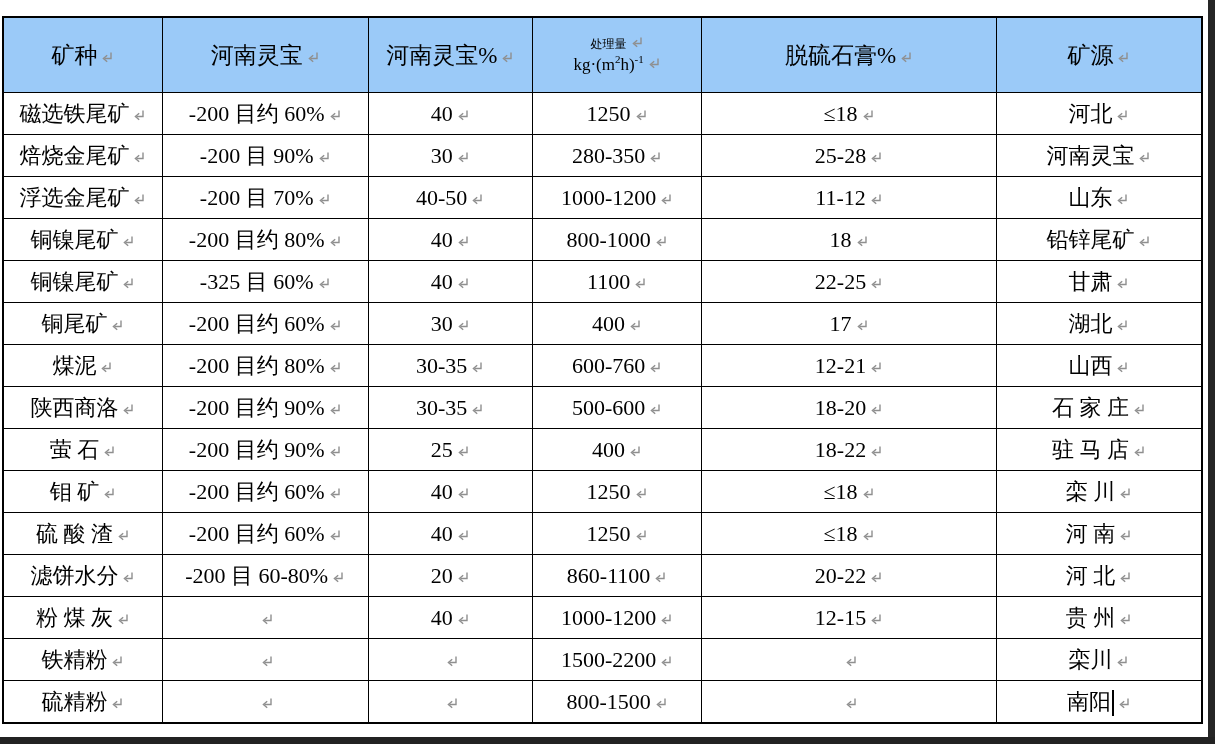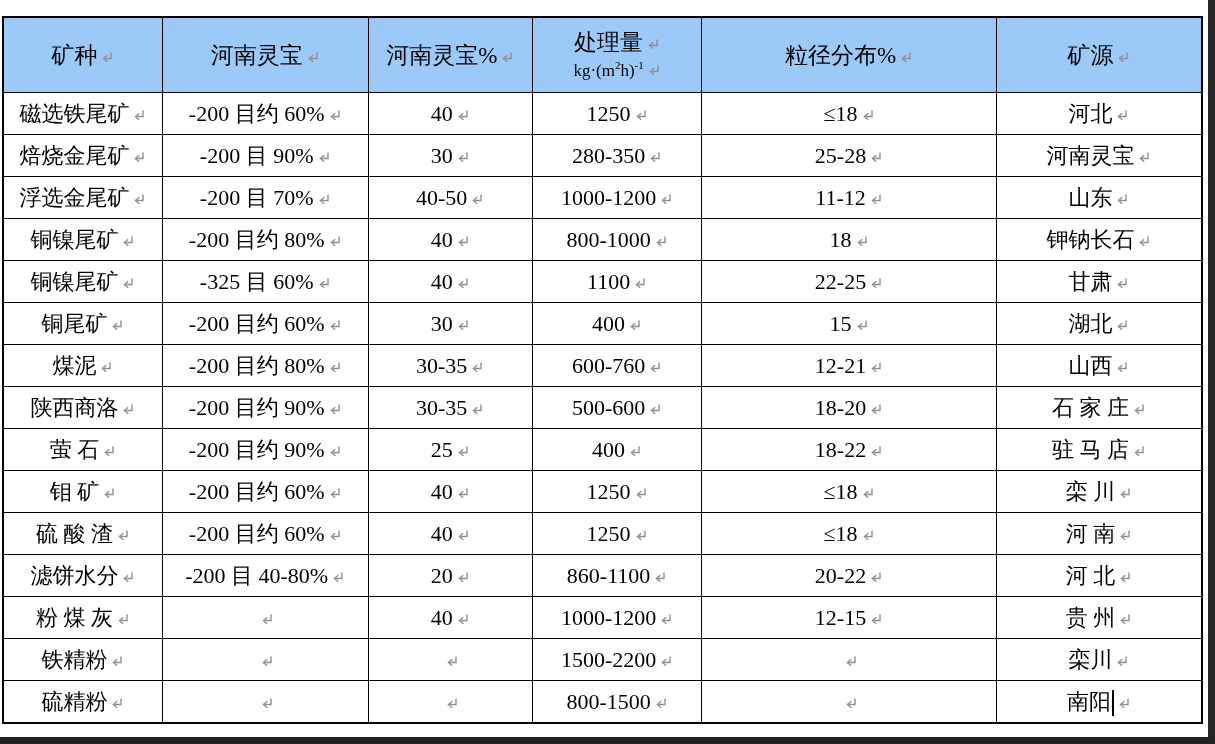--- a/index.html
+++ b/index.html
@@ -9,21 +9,21 @@
     font-family:"Liberation Serif","DejaVu Serif",serif;
     color:#000;
   }
   .table-wrap{position:absolute;top:16px;left:2px;width:1203px}
   table{border-collapse:collapse;table-layout:fixed;width:1201px;border:2px solid #000}
   th,td{border:1px solid #000;text-align:center;vertical-align:middle;padding:0 2px;overflow:hidden}
   thead th{background:#9BCAF8;font-weight:normal;font-size:23px;height:74px}
   tbody td{font-size:22px;height:41px}
   .col-ore{width:158px}.col-size{width:204px}.col-conc{width:163px}
   .col-cap{width:168px}.col-moist{width:292px}.col-src{width:204px}
-  .cap-head-line1{font-size:23px;line-height:1.35}
+  .cap-head-line1{font-size:12px;line-height:1.35}
   .cap-head-line2{font-size:17px;line-height:1.35}
   sup{font-size:11px}
   .mark{display:inline-block;margin-left:3px;vertical-align:baseline;transform:translateY(1px)}
   .mark svg{display:inline-block}
   .dblu{border-bottom:3px double #2D66C8;padding-bottom:14px}
   .caret{display:inline-block;width:2px;height:26px;background:#000;vertical-align:middle;margin-left:1px}
   .edge-right{position:absolute;top:0;right:0;width:7px;height:744px;background:#262626}
   .edge-bottom{position:absolute;left:0;bottom:0;width:1215px;height:7px;background:#222222}
 </style>
 </head>
@@ -67,21 +67,21 @@
                 </svg></span>
           </div>
           <div class="cap-head-line2">
             <span>kg·(m</span><sup>2</sup><span>h)</span><sup>-1</sup><span class="mark"><svg width="14" height="14" viewBox="0 0 14 14">
                   <path d="M11 2.5 V8.5 H4.5" fill="none" stroke="#8F8F8F" stroke-width="1.4"></path>
                   <path d="M7.2 5.2 L3.4 8.5 L7.2 11.8" fill="none" stroke="#8F8F8F" stroke-width="1.4"></path>
                 </svg></span>
           </div>
         </th>
         <th>
-          <span>粒径分布%</span><span class="mark"><svg width="14" height="14" viewBox="0 0 14 14">
+          <span>脱硫石膏%</span><span class="mark"><svg width="14" height="14" viewBox="0 0 14 14">
                 <path d="M11 2.5 V8.5 H4.5" fill="none" stroke="#8F8F8F" stroke-width="1.4"></path>
                 <path d="M7.2 5.2 L3.4 8.5 L7.2 11.8" fill="none" stroke="#8F8F8F" stroke-width="1.4"></path>
               </svg></span>
         </th>
         <th>
           <span>矿源</span><span class="mark"><svg width="14" height="14" viewBox="0 0 14 14">
                 <path d="M11 2.5 V8.5 H4.5" fill="none" stroke="#8F8F8F" stroke-width="1.4"></path>
                 <path d="M7.2 5.2 L3.4 8.5 L7.2 11.8" fill="none" stroke="#8F8F8F" stroke-width="1.4"></path>
               </svg></span>
         </th>
@@ -180,21 +180,21 @@
                 <path d="M7.2 5.2 L3.4 8.5 L7.2 11.8" fill="none" stroke="#8F8F8F" stroke-width="1.4"></path>
               </svg></span></td>
           <td><span>800-1000</span><span class="mark"><svg width="14" height="14" viewBox="0 0 14 14">
                 <path d="M11 2.5 V8.5 H4.5" fill="none" stroke="#8F8F8F" stroke-width="1.4"></path>
                 <path d="M7.2 5.2 L3.4 8.5 L7.2 11.8" fill="none" stroke="#8F8F8F" stroke-width="1.4"></path>
               </svg></span></td>
           <td><span>18</span><span class="mark"><svg width="14" height="14" viewBox="0 0 14 14">
                 <path d="M11 2.5 V8.5 H4.5" fill="none" stroke="#8F8F8F" stroke-width="1.4"></path>
                 <path d="M7.2 5.2 L3.4 8.5 L7.2 11.8" fill="none" stroke="#8F8F8F" stroke-width="1.4"></path>
               </svg></span></td>
-          <td><span>钾钠长石</span><span class="mark"><svg width="14" height="14" viewBox="0 0 14 14">
+          <td><span>铅锌尾矿</span><span class="mark"><svg width="14" height="14" viewBox="0 0 14 14">
                 <path d="M11 2.5 V8.5 H4.5" fill="none" stroke="#8F8F8F" stroke-width="1.4"></path>
                 <path d="M7.2 5.2 L3.4 8.5 L7.2 11.8" fill="none" stroke="#8F8F8F" stroke-width="1.4"></path>
               </svg></span></td>
         </tr>
         <tr>
           <td><span>铜镍尾矿</span><span class="mark"><svg width="14" height="14" viewBox="0 0 14 14">
                 <path d="M11 2.5 V8.5 H4.5" fill="none" stroke="#8F8F8F" stroke-width="1.4"></path>
                 <path d="M7.2 5.2 L3.4 8.5 L7.2 11.8" fill="none" stroke="#8F8F8F" stroke-width="1.4"></path>
               </svg></span></td>
           <td><span>-325 目 60%</span><span class=""></span><span></span><span class="mark"><svg width="14" height="14" viewBox="0 0 14 14">
@@ -228,21 +228,21 @@
                 <path d="M7.2 5.2 L3.4 8.5 L7.2 11.8" fill="none" stroke="#8F8F8F" stroke-width="1.4"></path>
               </svg></span></td>
           <td><span>30</span><span class="mark"><svg width="14" height="14" viewBox="0 0 14 14">
                 <path d="M11 2.5 V8.5 H4.5" fill="none" stroke="#8F8F8F" stroke-width="1.4"></path>
                 <path d="M7.2 5.2 L3.4 8.5 L7.2 11.8" fill="none" stroke="#8F8F8F" stroke-width="1.4"></path>
               </svg></span></td>
           <td><span>400</span><span class="mark"><svg width="14" height="14" viewBox="0 0 14 14">
                 <path d="M11 2.5 V8.5 H4.5" fill="none" stroke="#8F8F8F" stroke-width="1.4"></path>
                 <path d="M7.2 5.2 L3.4 8.5 L7.2 11.8" fill="none" stroke="#8F8F8F" stroke-width="1.4"></path>
               </svg></span></td>
-          <td><span>15</span><span class="mark"><svg width="14" height="14" viewBox="0 0 14 14">
+          <td><span>17</span><span class="mark"><svg width="14" height="14" viewBox="0 0 14 14">
                 <path d="M11 2.5 V8.5 H4.5" fill="none" stroke="#8F8F8F" stroke-width="1.4"></path>
                 <path d="M7.2 5.2 L3.4 8.5 L7.2 11.8" fill="none" stroke="#8F8F8F" stroke-width="1.4"></path>
               </svg></span></td>
           <td><span>湖北</span><span class="mark"><svg width="14" height="14" viewBox="0 0 14 14">
                 <path d="M11 2.5 V8.5 H4.5" fill="none" stroke="#8F8F8F" stroke-width="1.4"></path>
                 <path d="M7.2 5.2 L3.4 8.5 L7.2 11.8" fill="none" stroke="#8F8F8F" stroke-width="1.4"></path>
               </svg></span></td>
         </tr>
         <tr>
           <td><span>煤泥</span><span class="mark"><svg width="14" height="14" viewBox="0 0 14 14">
@@ -372,21 +372,21 @@
           <td><span>河 南</span><span class="mark"><svg width="14" height="14" viewBox="0 0 14 14">
                 <path d="M11 2.5 V8.5 H4.5" fill="none" stroke="#8F8F8F" stroke-width="1.4"></path>
                 <path d="M7.2 5.2 L3.4 8.5 L7.2 11.8" fill="none" stroke="#8F8F8F" stroke-width="1.4"></path>
               </svg></span></td>
         </tr>
         <tr>
           <td><span>滤饼水分</span><span class="mark"><svg width="14" height="14" viewBox="0 0 14 14">
                 <path d="M11 2.5 V8.5 H4.5" fill="none" stroke="#8F8F8F" stroke-width="1.4"></path>
                 <path d="M7.2 5.2 L3.4 8.5 L7.2 11.8" fill="none" stroke="#8F8F8F" stroke-width="1.4"></path>
               </svg></span></td>
-          <td><span>-200 目 40-80%</span><span class=""></span><span></span><span class="mark"><svg width="14" height="14" viewBox="0 0 14 14">
+          <td><span>-200 目 60-80%</span><span class=""></span><span></span><span class="mark"><svg width="14" height="14" viewBox="0 0 14 14">
                 <path d="M11 2.5 V8.5 H4.5" fill="none" stroke="#8F8F8F" stroke-width="1.4"></path>
                 <path d="M7.2 5.2 L3.4 8.5 L7.2 11.8" fill="none" stroke="#8F8F8F" stroke-width="1.4"></path>
               </svg></span></td>
           <td><span>20</span><span class="mark"><svg width="14" height="14" viewBox="0 0 14 14">
                 <path d="M11 2.5 V8.5 H4.5" fill="none" stroke="#8F8F8F" stroke-width="1.4"></path>
                 <path d="M7.2 5.2 L3.4 8.5 L7.2 11.8" fill="none" stroke="#8F8F8F" stroke-width="1.4"></path>
               </svg></span></td>
           <td><span>860-1100</span><span class="mark"><svg width="14" height="14" viewBox="0 0 14 14">
                 <path d="M11 2.5 V8.5 H4.5" fill="none" stroke="#8F8F8F" stroke-width="1.4"></path>
                 <path d="M7.2 5.2 L3.4 8.5 L7.2 11.8" fill="none" stroke="#8F8F8F" stroke-width="1.4"></path>

